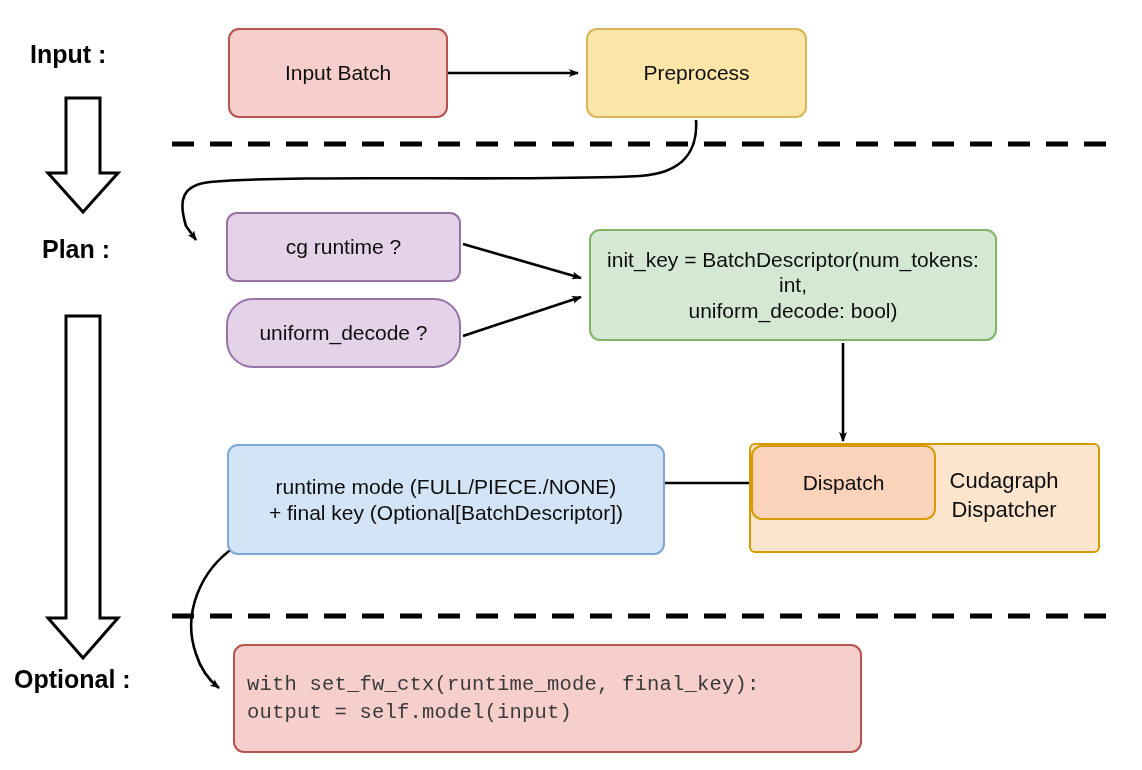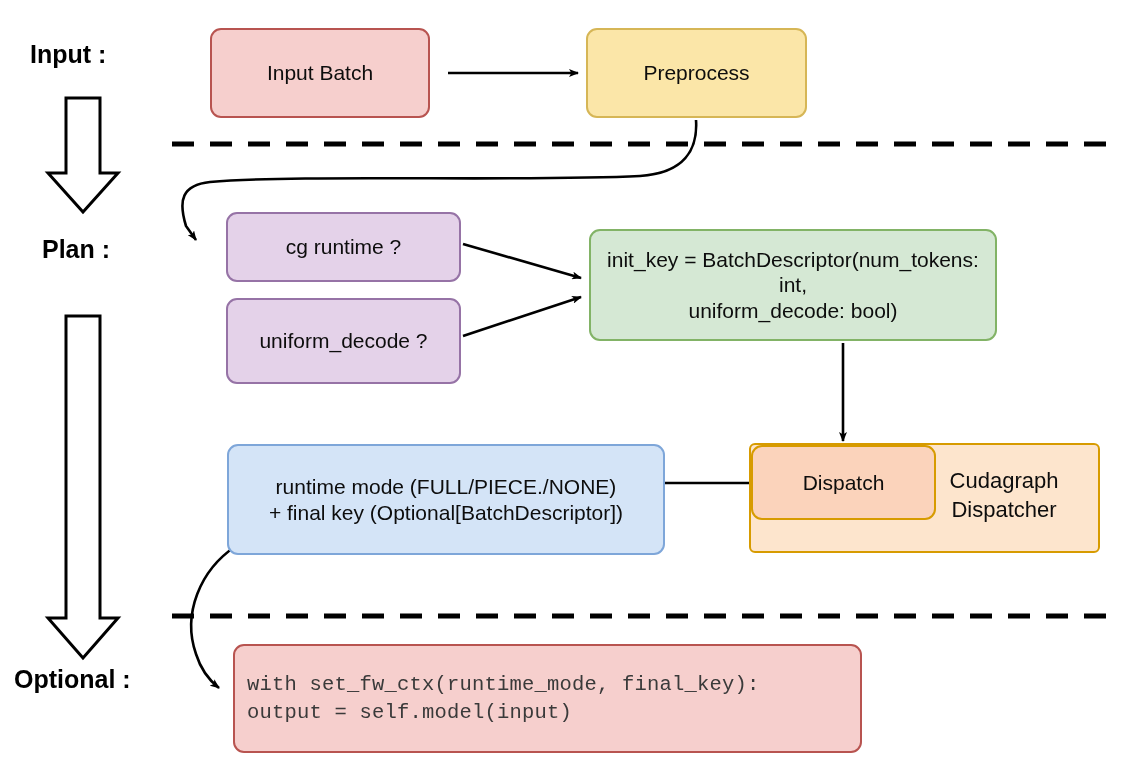--- a/index.html
+++ b/index.html
@@ -121,27 +121,27 @@
     <path d="M 236 546 C 200 570 182 614 196 654 C 201 670 210 681 219 688" fill="none" stroke="#000000" stroke-width="2.6" marker-end="url(#arrowhead)"></path>
 
     <polygon points="66,98 100,98 100,173 118,173 83,212 48,173 66,173" fill="#ffffff" stroke="#000000" stroke-width="3" stroke-linejoin="miter"></polygon>
     <polygon points="66,316 100,316 100,618 118,618 83,658 48,618 66,618" fill="#ffffff" stroke="#000000" stroke-width="3" stroke-linejoin="miter"></polygon>
   </svg>
 
   <div class="stage-label" style="left:30px; top:40px;">Input :</div>
   <div class="stage-label" style="left:42px; top:235px;">Plan :</div>
   <div class="stage-label" style="left:14px; top:665px;">Optional :</div>
 
-  <div class="node n-pink" style="left:210px; top:28px; width:220px; height:90px;">Input Batch</div>
+  <div class="node n-pink" style="left:228px; top:28px; width:220px; height:90px;">Input Batch</div>
 
   <div class="node n-yellow" style="left:586px; top:28px; width:221px; height:90px;">Preprocess</div>
 
   <div class="node n-purple" style="left:226px; top:212px; width:235px; height:70px;">cg runtime ?</div>
 
-  <div class="node n-purple" style="left:226px; top:298px; width:235px; height:86px;">uniform_decode ?</div>
+  <div class="node n-purple" style="left:226px; top:298px; width:235px; height:70px;border-radius:27px;">uniform_decode ?</div>
 
   <div class="node n-green" style="left:589px; top:229px; width:408px; height:112px;">init_key = BatchDescriptor(num_tokens: int,
 uniform_decode: bool)</div>
 
   <div class="node n-blue" style="left:227px; top:444px; width:438px; height:111px;">runtime mode (FULL/PIECE./NONE)
 + final key (Optional[BatchDescriptor])</div>
 
   <div class="dispatcher-group" style="left:749px; top:443px; width:351px; height:110px;">
     <div class="group-title">Cudagraph
 Dispatcher</div>

